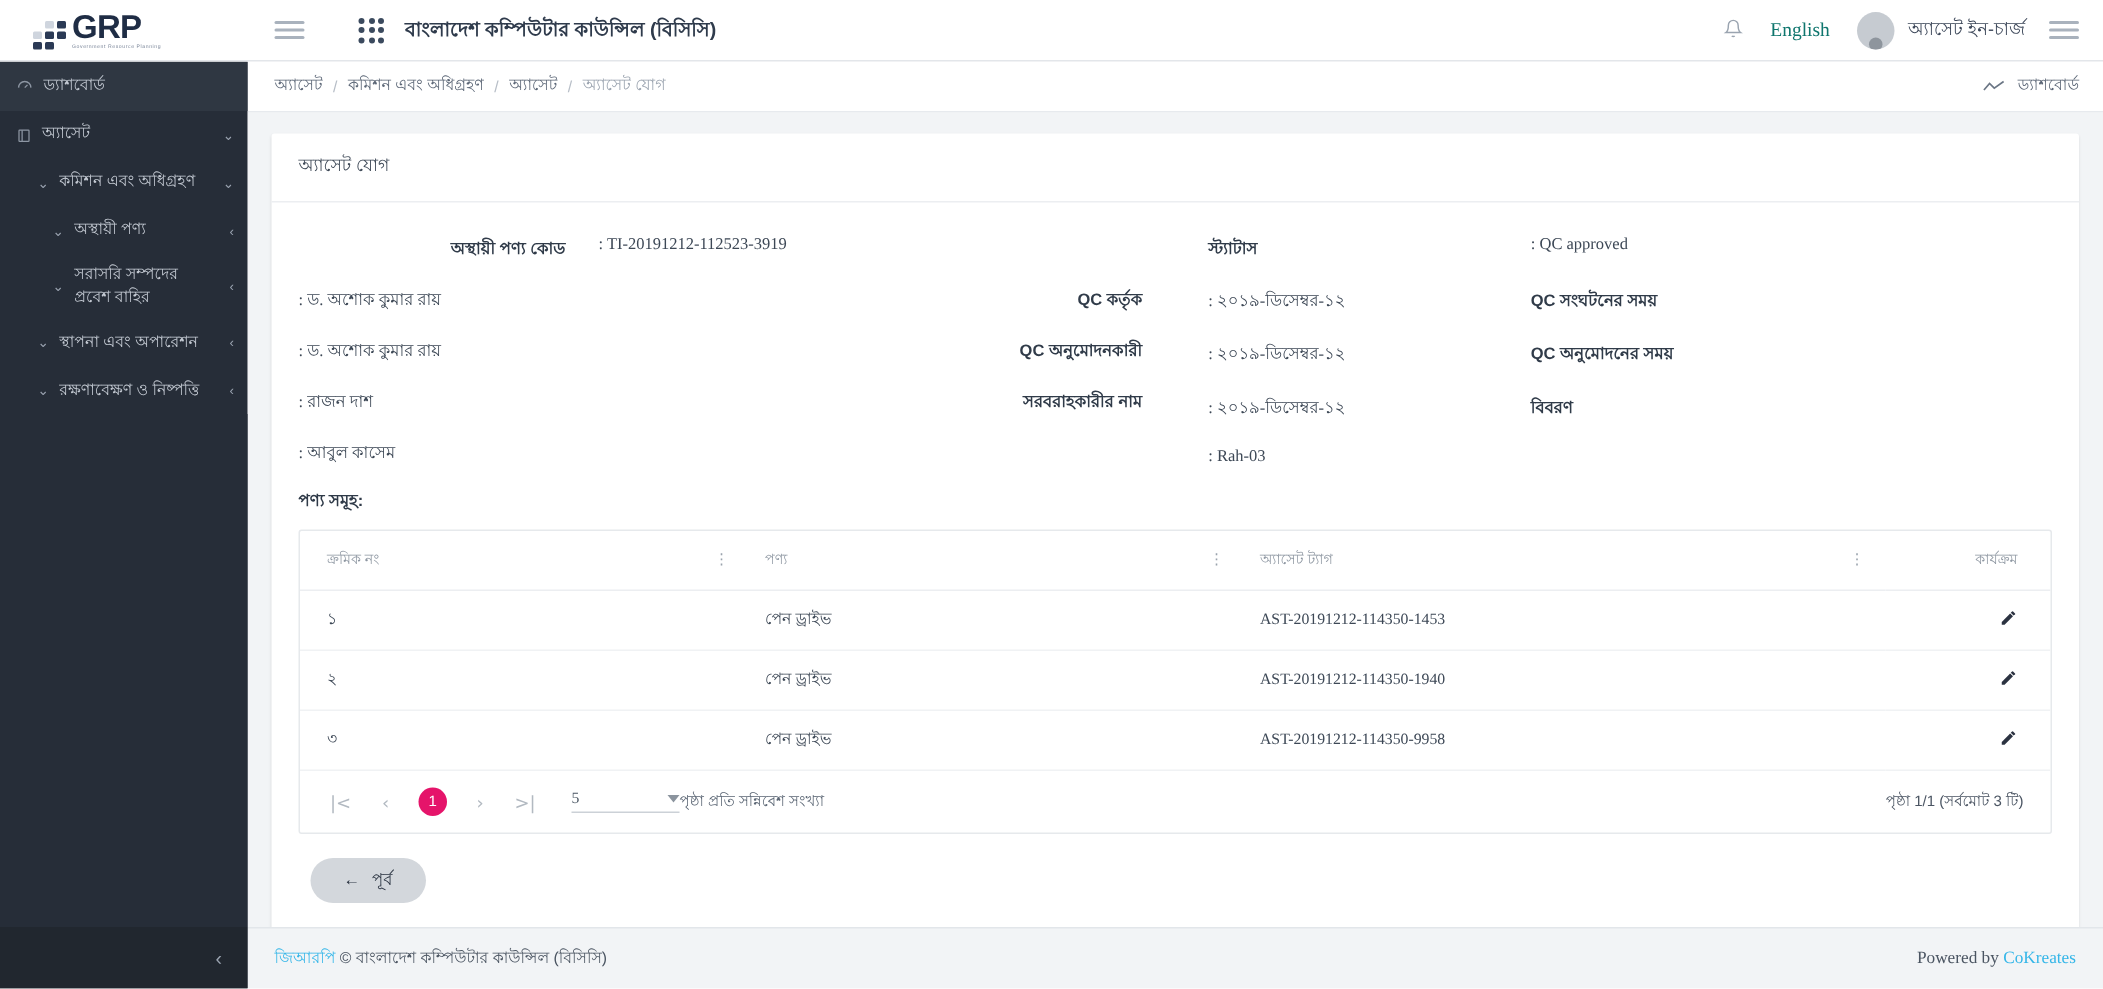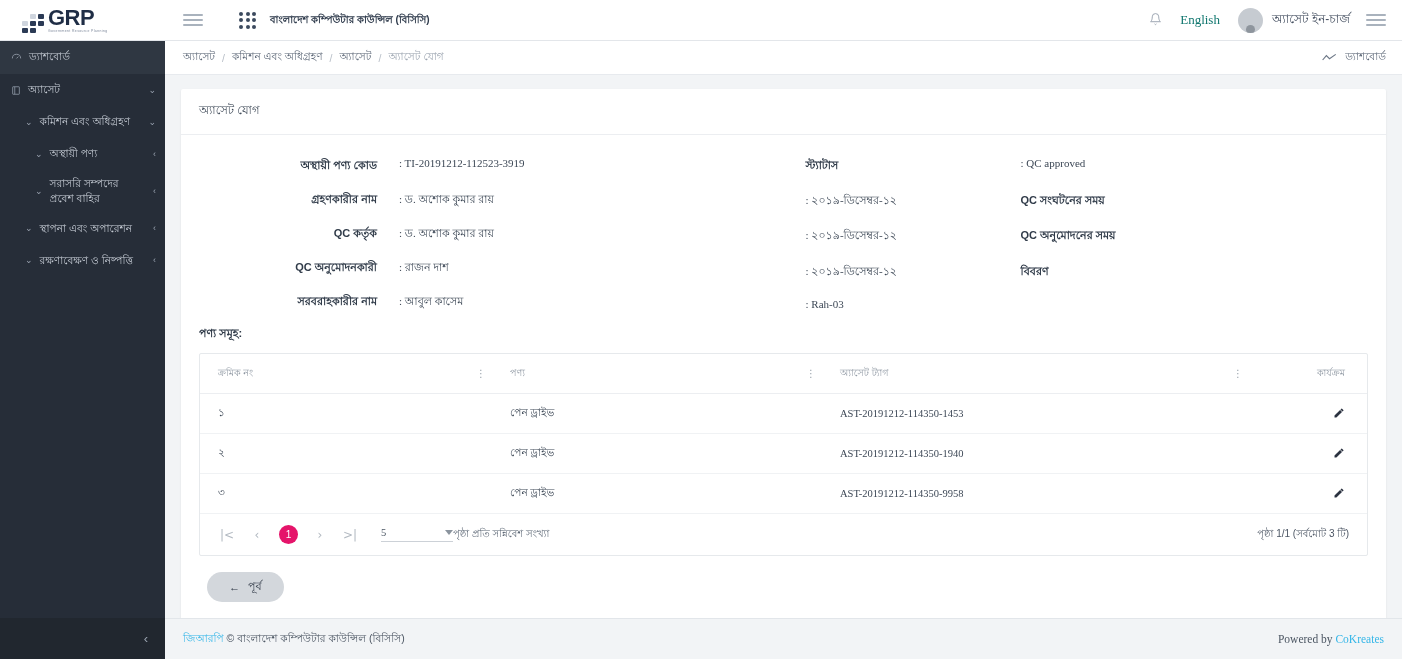--- a/index.html
+++ b/index.html
@@ -29,21 +29,21 @@
   .logo-dots i.lt { background: #cfd5de; }
   .logo-dots i.hide { background: transparent; }
   .logo-text { display: flex; flex-direction: column; line-height: 1; margin-left: 1px; }
   .logo-grp { font-size: 22px; font-weight: bold; color: #1f2d45; letter-spacing: -0.5px; font-family: "Liberation Sans", sans-serif; }
   .logo-sub { font-size: 3.4px; color: #7c879a; letter-spacing: 0.4px; margin-top: 1px; }
 
   .hamburger { width: 20px; margin-left: 18px; cursor: pointer; }
   .hamburger span, .hamburger-r span { display: block; height: 1.6px; background: #a9b2bd; margin: 3.4px 0; border-radius: 1px; }
   .grid-icon { display: grid; grid-template-columns: repeat(3, 4px); grid-template-rows: repeat(3, 4px); gap: 2.5px; margin-left: 36px; cursor: pointer; }
   .grid-icon i { display: block; width: 4px; height: 4px; background: #3b4a5e; border-radius: 50%; }
-  .org-title { margin-left: 14px; font-size: 10px; color: #2f3b4c; font-weight: bold; text-align: center; }
+  .org-title { margin-left: 14px; font-size: 13px; color: #2f3b4c; font-weight: bold; text-align: center; }
 
   .topbar-right { margin-left: auto; display: flex; align-items: center; gap: 0; padding-right: 16px; }
   .bell { width: 26px; text-align: center; color: #9aa4b0; font-size: 14px; cursor: pointer; }
   .lang { font-size: 13px; color: #0f766e; margin: 0 18px 0 12px; cursor: pointer; font-family: "Liberation Serif", serif; }
   .avatar {
     width: 25px; height: 25px; border-radius: 50%; background: #c6cbd1;
     display: flex; align-items: flex-end; justify-content: center; overflow: hidden; cursor: pointer;
   }
   .avatar .head { width: 9px; height: 9px; border-radius: 50%; background: #8e959d; margin-bottom: -1px; position: relative; }
   .avatar .head::after { content: ""; position: absolute; width: 17px; height: 11px; border-radius: 9px 9px 0 0; background: #8e959d; left: -4px; top: 10px; }
@@ -312,21 +312,20 @@
         <div class="card">
 
           <div class="card-head">অ্যাসেট যোগ</div>
 
           <div class="card-body">
 
             <div class="info-grid">
               <div class="info-col left">
                 <div class="info-label">অস্থায়ী পণ্য কোড</div>
                 <div class="info-value">: TI-20191212-112523-3919</div>
-                <div class="info-label">গ্রহণকারীর নাম</div>
                 <div class="info-value">: ড. অশোক কুমার রায়</div>
                 <div class="info-label">QC কর্তৃক</div>
                 <div class="info-value">: ড. অশোক কুমার রায়</div>
                 <div class="info-label">QC অনুমোদনকারী</div>
                 <div class="info-value">: রাজন দাশ</div>
                 <div class="info-label">সরবরাহকারীর নাম</div>
                 <div class="info-value">: আবুল কাসেম</div>
               </div>
               <div class="info-col right">
                 <div class="info-label">স্ট্যাটাস</div>

